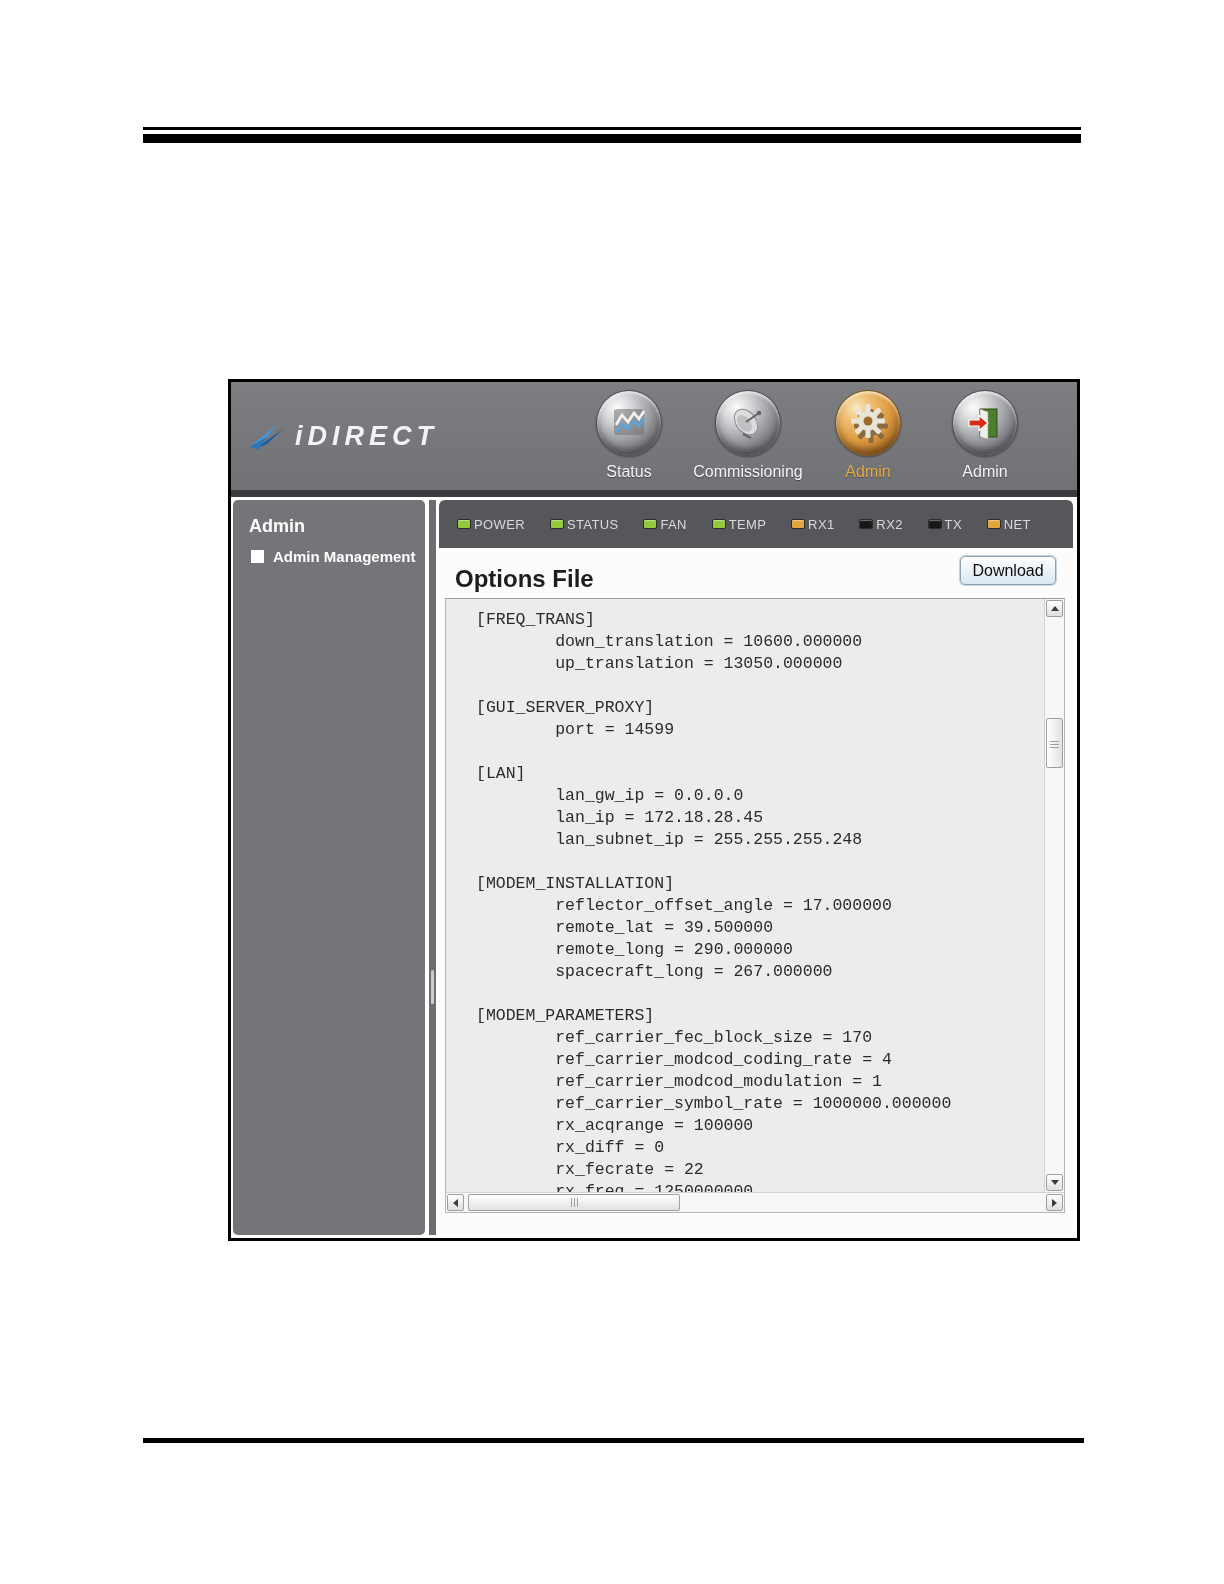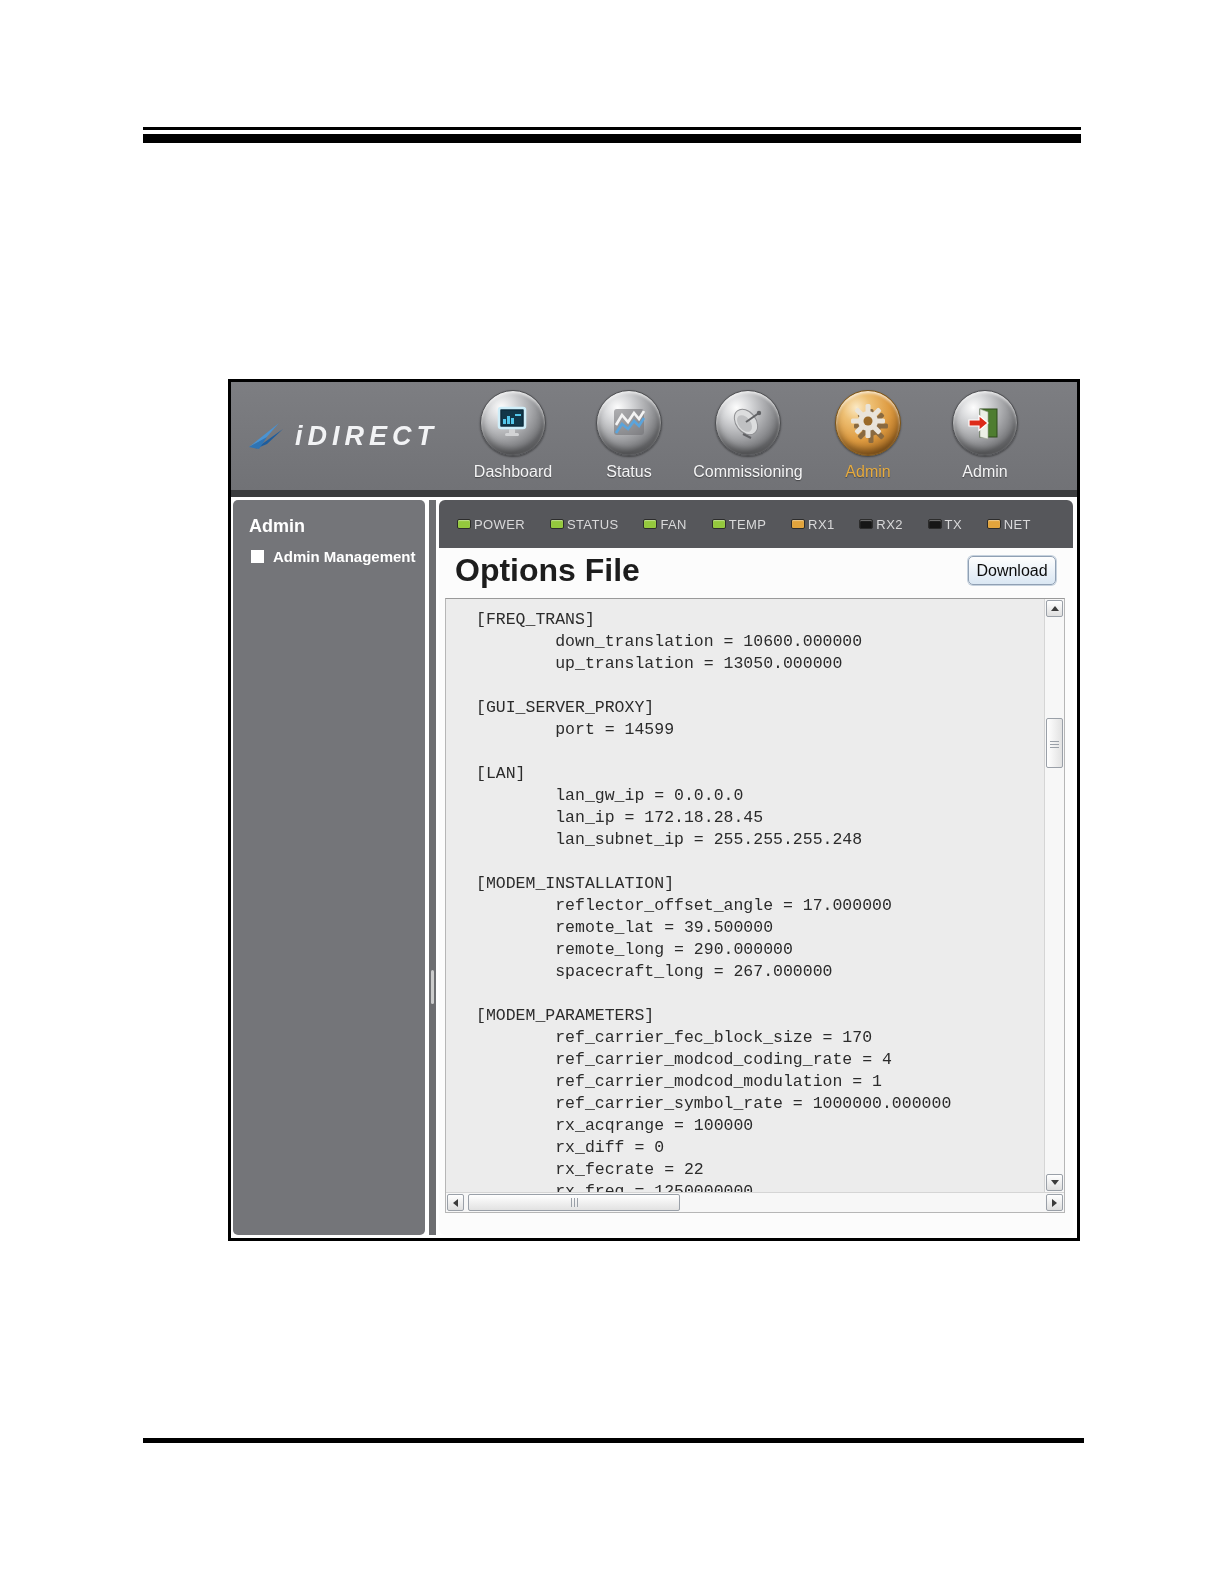--- a/index.html
+++ b/index.html
@@ -71,23 +71,23 @@
   #status-strip {
     position:absolute; left:0; top:0; width:634px; height:48px;
     background:#56575b; border-radius:6px 6px 0 0;
     display:flex; align-items:center; padding:0 42px 0 18px; justify-content:space-between;
   }
   .indicator { display:flex; align-items:center; }
   .led { width:14px; height:10px; border-radius:2px; border:1px solid #2c2c2c; margin-right:3px;
          box-shadow:inset 0 1px 1px rgba(255,255,255,.4); }
   .indicator-label { font-size:13px; color:#d9d9da; letter-spacing:.4px; }
 
-  #panel-title { position:absolute; left:16px; top:52px; font-size:32px; font-weight:600; color:#1d1d1d; }
+  #panel-title { position:absolute; left:16px; top:65px; font-size:24px; font-weight:600; color:#1d1d1d; }
   #download-btn {
-    position:absolute; right:17px; top:56px; width:88px; height:29px;
+    position:absolute; right:17px; top:56px; width:96px; height:29px;
     border:1px solid #90a0b4; border-radius:5px;
     background:linear-gradient(#fefefe, #eaf1f8 55%, #dae7f3);
     box-shadow:0 0 0 1px #c6d2de; font-size:16px; color:#0c0c0c;
     display:flex; align-items:center; justify-content:center; cursor:pointer;
     font-family:"Liberation Sans", sans-serif;
   }
 
   
   #file-viewer {
     position:absolute; left:6px; top:98px; width:620px; height:615px;
@@ -145,35 +145,20 @@
 
       <div id="logo">
         <svg width="44" height="34" viewBox="0 0 44 34">
           <polygon points="2,28 32,4 18,20" fill="#4a93d2"></polygon>
           <polygon points="8,30 36,10 20,25" fill="#1d5d9e"></polygon>
           <polygon points="2,28 20,18 12,30" fill="#2f74b4"></polygon>
         </svg>
         <span id="logo-text">iDIRECT</span>
       </div>
 
-      <div class="nav-item" style="left:282px;">
-        <div class="nav-circle">
-          <svg width="36" height="36" viewBox="0 0 36 36">
-            <rect x="4" y="3" width="26" height="20" rx="2" fill="#0e2e3e" stroke="#cfeef9" stroke-width="2.5"></rect>
-            <rect x="7" y="6" width="20" height="14" fill="#123748"></rect>
-            <rect x="8" y="14" width="3" height="5" fill="#54c6e8"></rect>
-            <rect x="12" y="11" width="3" height="8" fill="#54c6e8"></rect>
-            <rect x="16" y="13" width="3" height="6" fill="#54c6e8"></rect>
-            <rect x="20" y="9" width="6" height="2" fill="#54c6e8"></rect>
-            <rect x="14" y="24" width="6" height="4" fill="#d2d3d5"></rect>
-            <rect x="10" y="28" width="14" height="3" rx="1.5" fill="#d2d3d5"></rect>
-          </svg>
-        </div>
-        <div class="nav-label">Dashboard</div>
-      </div>
 
       <div class="nav-item" style="left:398px;">
         <div class="nav-circle">
           <svg width="36" height="32" viewBox="0 0 36 32">
             <rect x="3" y="2" width="30" height="26" rx="3" fill="#6f7073" opacity="0.55"></rect>
             <polyline points="5,18 11,8 17,15 23,6 28,12 33,4" stroke="#f4f4f4" stroke-width="2.6" fill="none"></polyline>
             <polyline points="5,26 11,17 17,22 23,14 28,19 33,11" stroke="#5aa4dc" stroke-width="2.6" fill="none"></polyline>
           </svg>
         </div>
         <div class="nav-label">Status</div>

